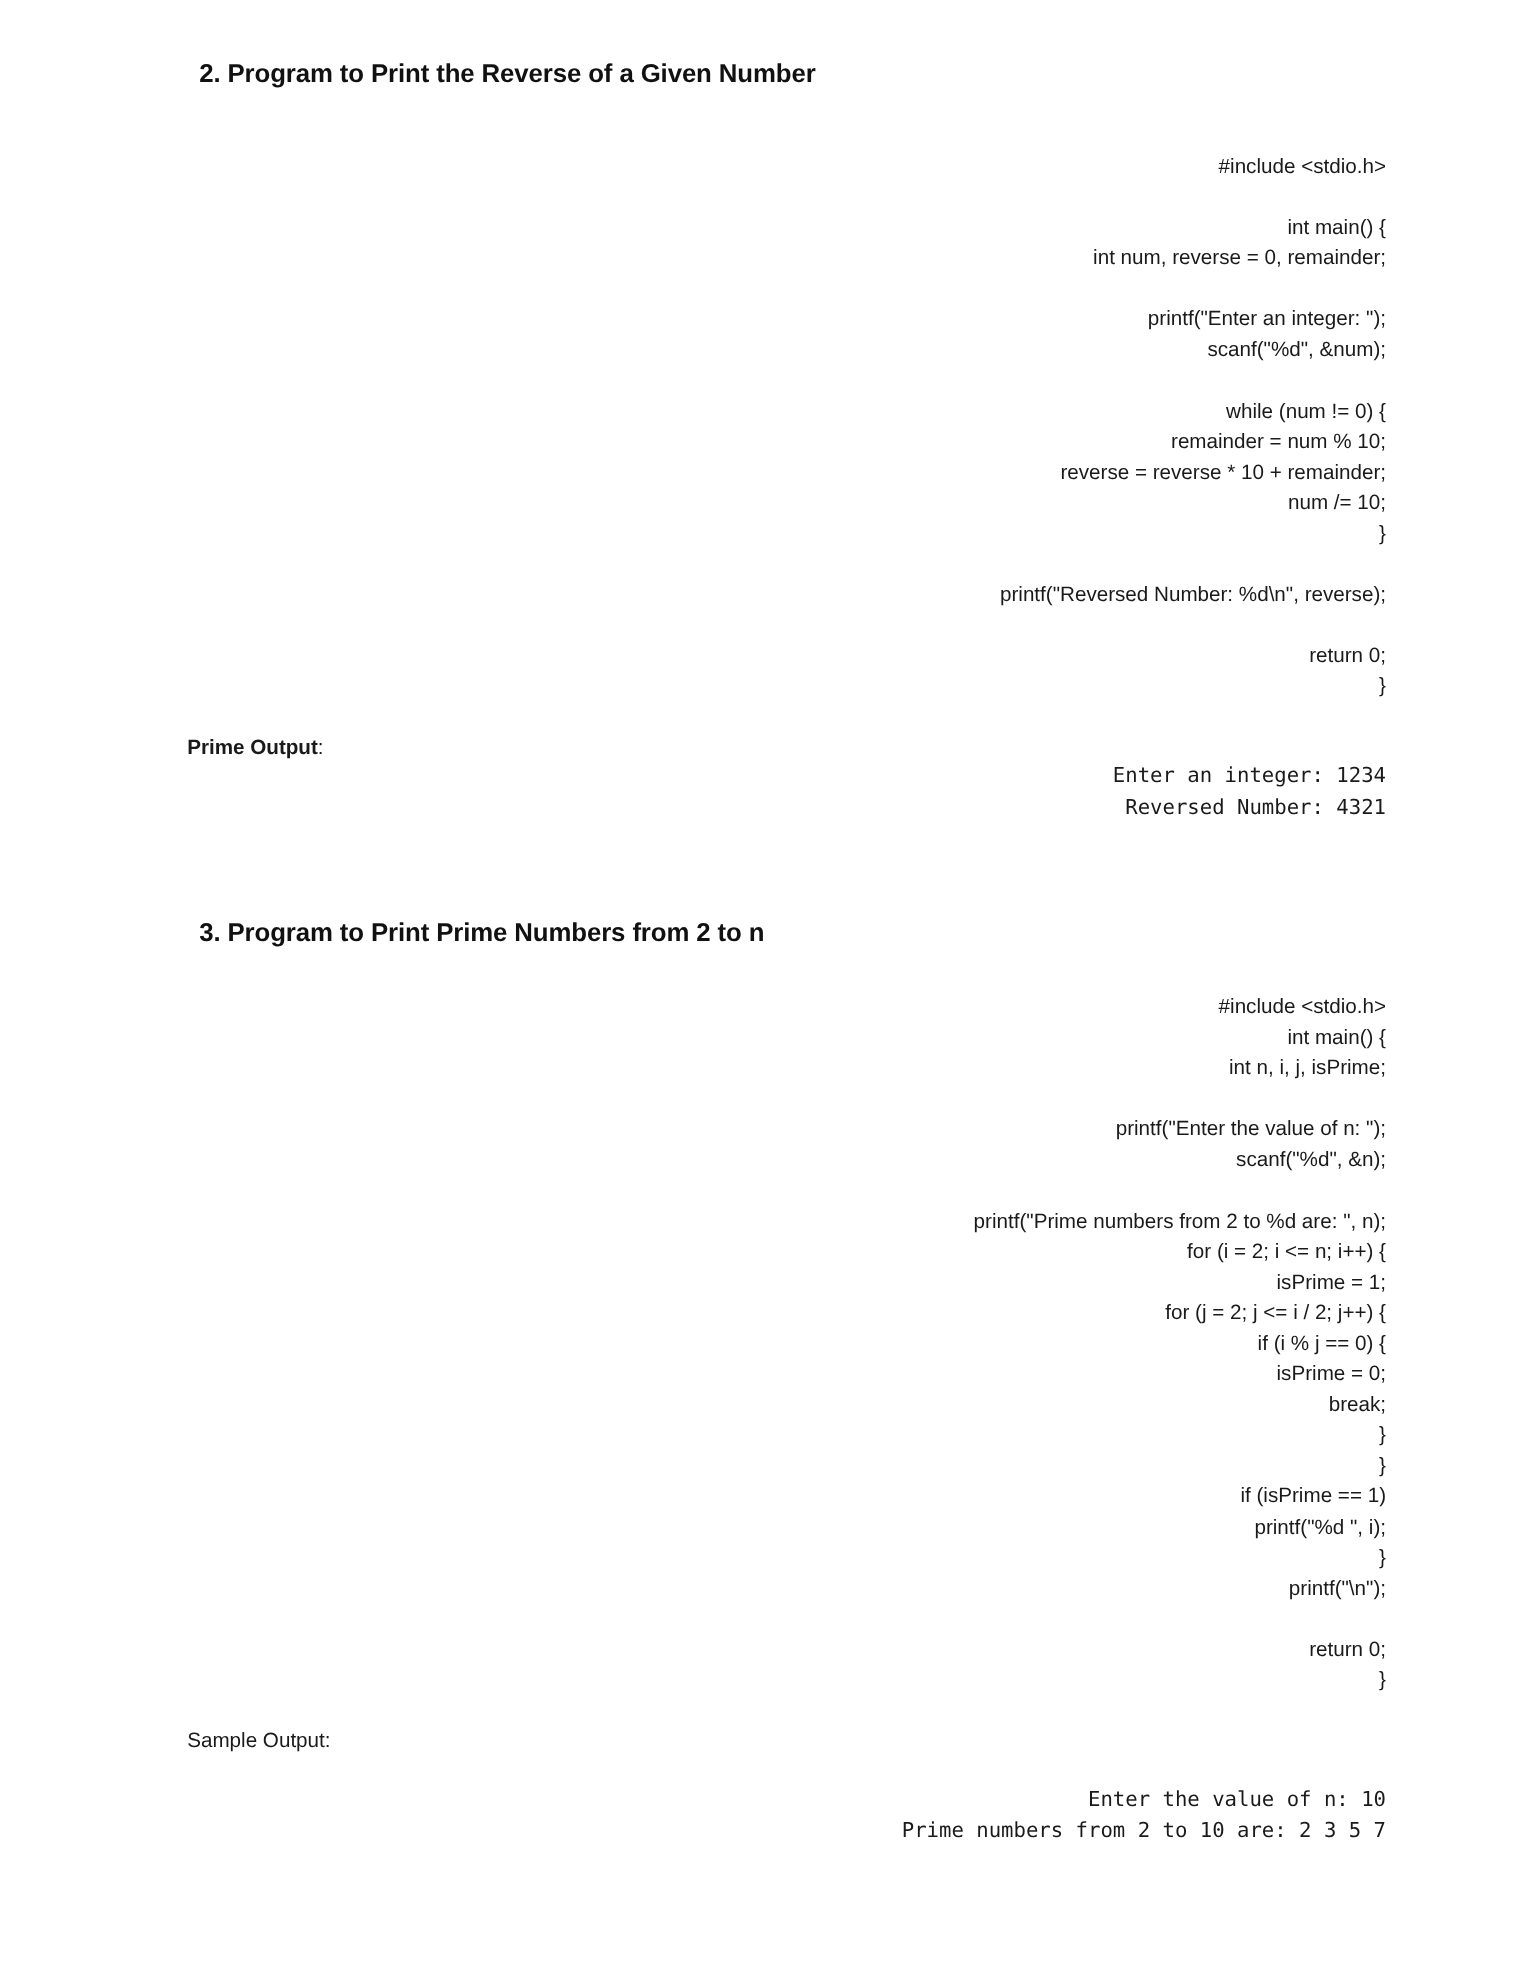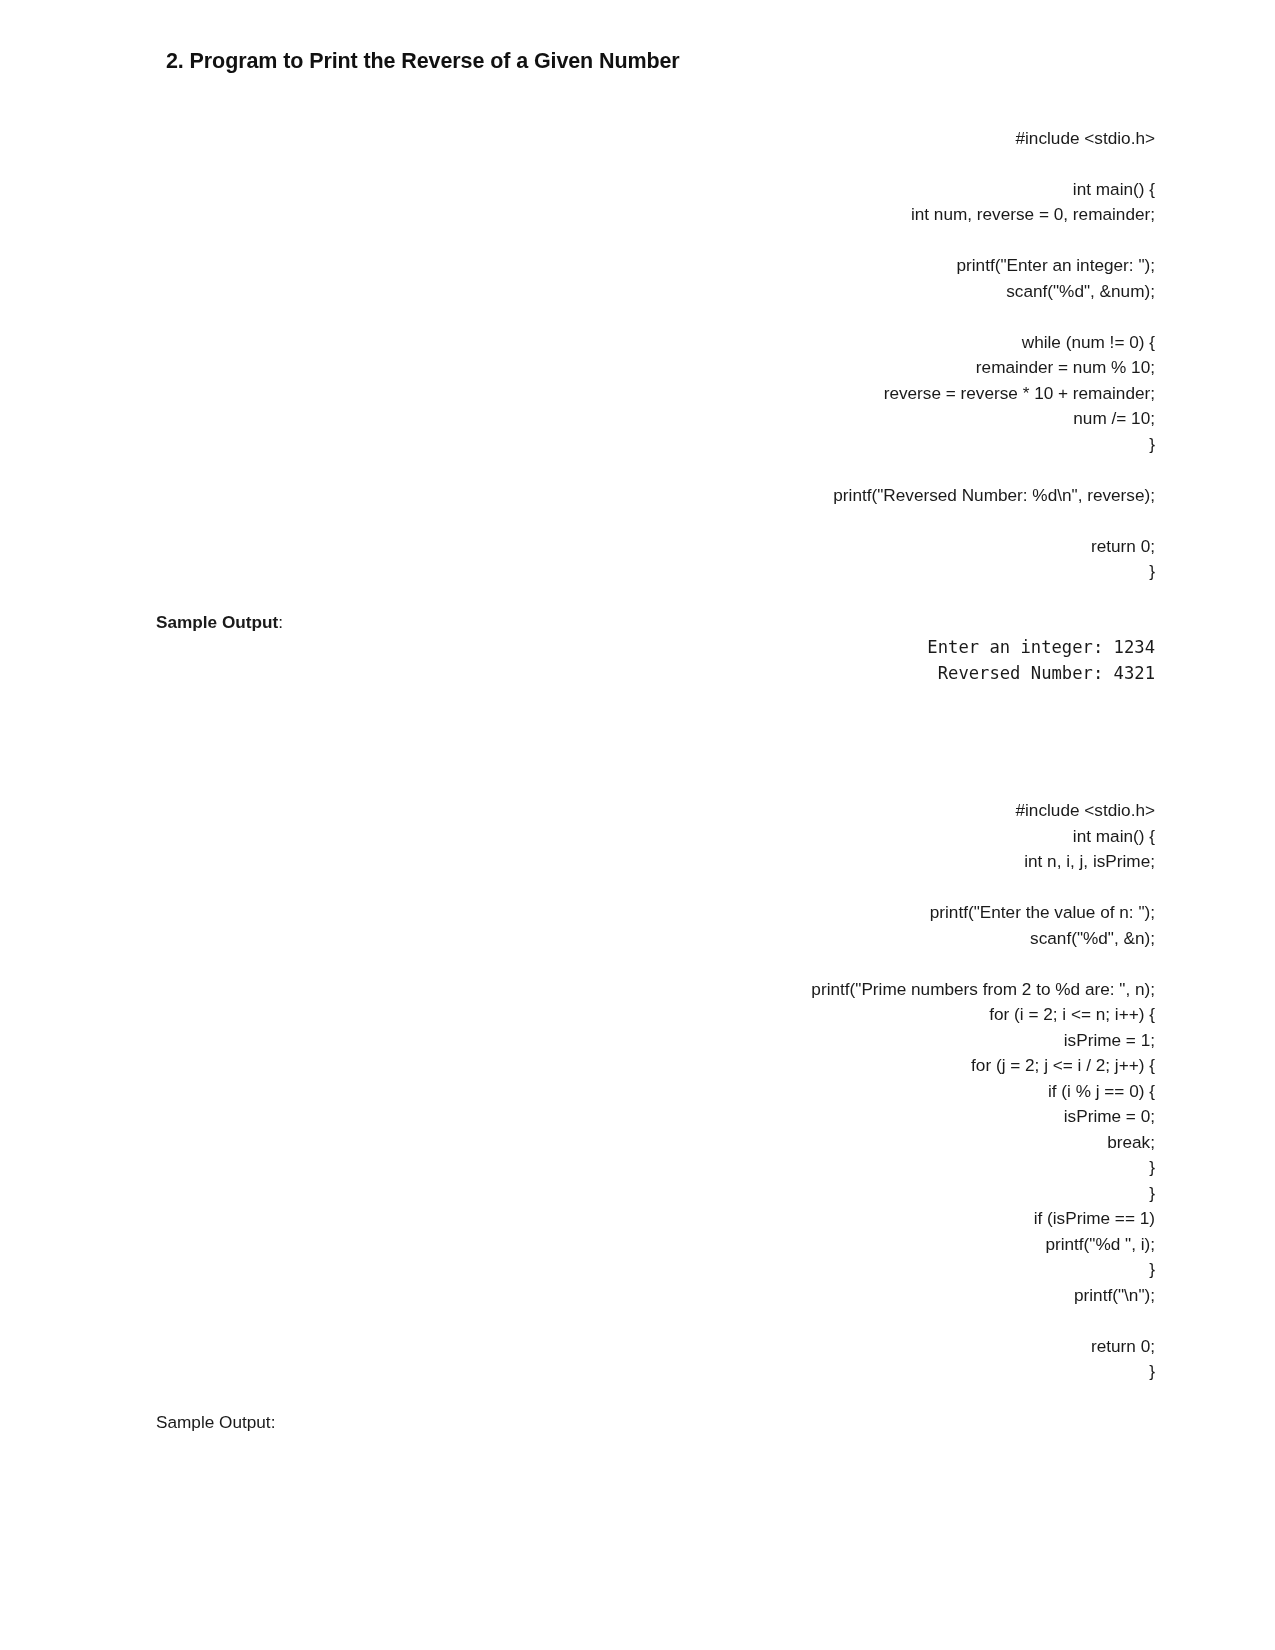--- a/index.html
+++ b/index.html
@@ -97,27 +97,28 @@
         num /= 10;
     }
 
     printf("Reversed Number: %d\n", reverse);
 
     return 0;
 }</pre>
 
     <div class="gap-small"></div>
 
-    <p class="sample-label"><b>Sample Output</b><span>:</span></p>
+    <p class="sample-label"><b>Prime Output</b><span>:</span></p>
 
     <pre class="sample-out">Enter an integer: 1234
 Reversed Number: 4321</pre>
   </div>
 
   <div class="section section-2">
+    <h2 class="heading heading-2">3. Program to Print Prime Numbers from 2 to n</h2>
 
     <div class="gap-after-heading-2"></div>
 
     <pre class="code-block">#include &lt;stdio.h&gt;
 int main() {
     int n, i, j, isPrime;
 
     printf("Enter the value of n: ");
     scanf("%d", &amp;n);
 
@@ -137,15 +138,17 @@
 
     return 0;
 }</pre>
 
     <div class="gap-small"></div>
 
     <p class="sample-label"><b></b><span>Sample Output:</span></p>
 
     <div class="gap-small"></div>
 
+    <pre class="sample-out">Enter the value of n: 10
+Prime numbers from 2 to 10 are: 2 3 5 7</pre>
   </div>
 
 </div>
 
 </body></html>

